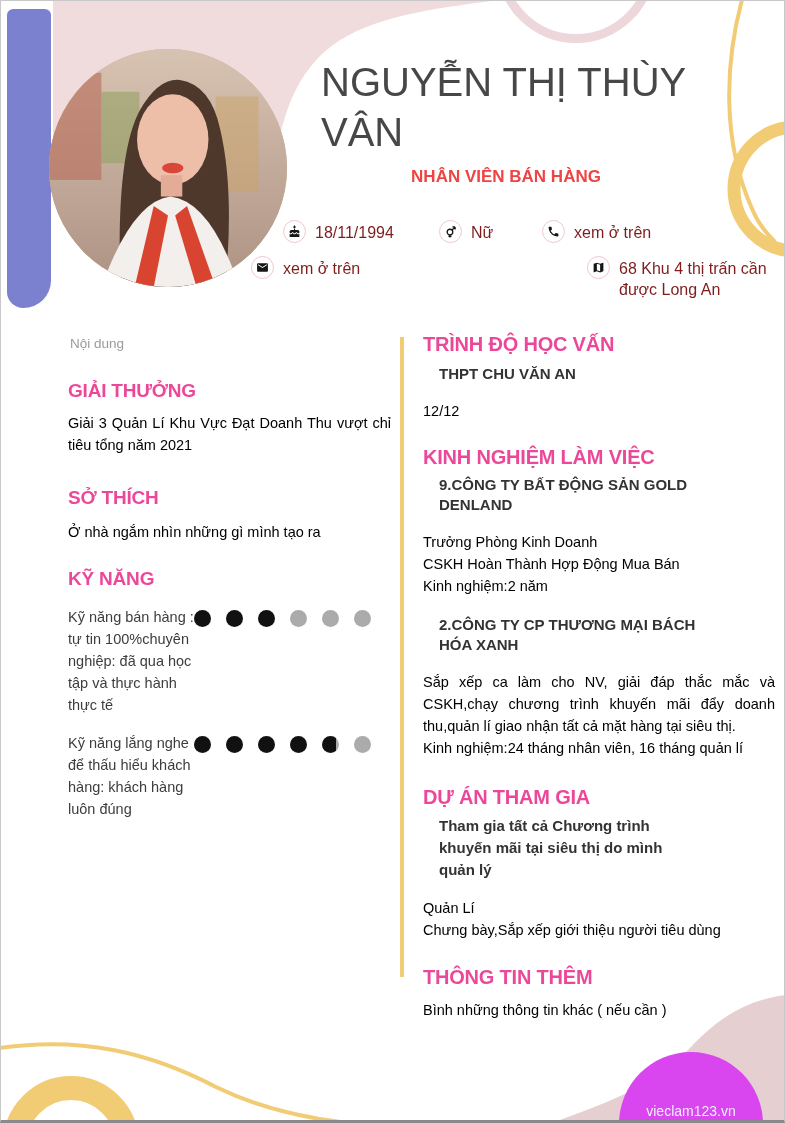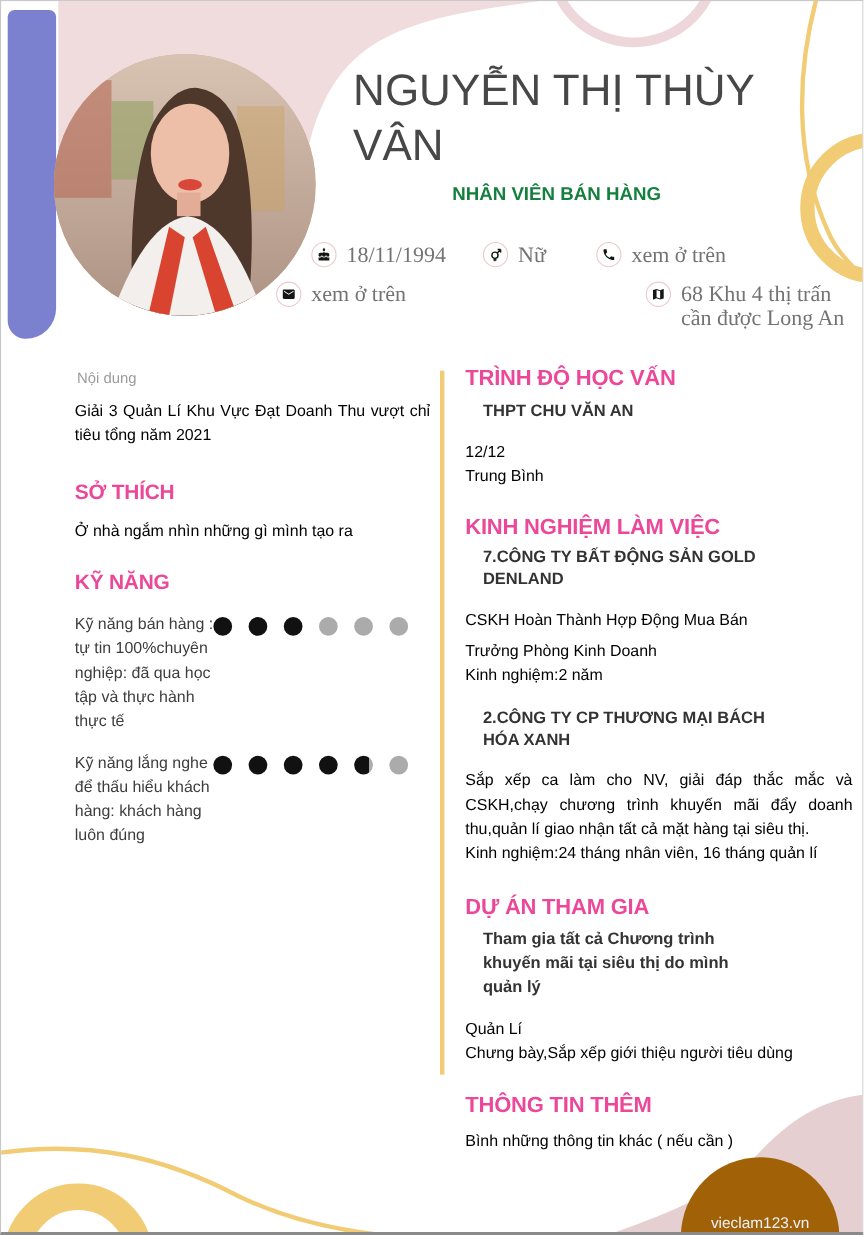--- a/index.html
+++ b/index.html
@@ -25,52 +25,52 @@
     z-index:2;
   }
   .ring-top{
     left:495px;top:-118px;width:160px;height:160px;
     border:9px solid #eed7da;border-radius:50%;
     box-sizing:border-box;z-index:1;
   }
   .svg-deco{position:absolute;z-index:1;}
   .half-circle{
     position:absolute;left:618px;top:1051px;width:144px;height:72px;
-    background:#a16207;border-radius:72px 72px 0 0;z-index:3;
+    background:#d946ef;border-radius:72px 72px 0 0;z-index:3;
   }
   .watermark{
     position:absolute;left:0;right:0;bottom:5px;
     text-align:center;color:#eef0f8;font-size:14px;
   }
   
   .photo{
     position:absolute;left:48px;top:48px;width:238px;height:238px;
     border-radius:50%;overflow:hidden;z-index:3;
     background:#c9ab97;
   }
   .photo svg{display:block;width:100%;height:100%;}
   
   .name{
     position:absolute;left:320px;top:56px;width:390px;
     font-size:40px;line-height:50px;font-weight:400;color:#474747;
     margin:0;z-index:4;
   }
   .job-title{
     position:absolute;left:325px;top:166px;width:360px;
-    text-align:center;font-size:17px;font-weight:bold;color:#15803d;z-index:4;
+    text-align:center;font-size:17px;font-weight:bold;color:#ef4444;z-index:4;
   }
   
   .contact-item{position:absolute;display:flex;gap:9px;align-items:flex-start;z-index:4;}
   .cicon{
     flex:none;width:23px;height:23px;border-radius:50%;
     border:1.5px solid #ecc9cd;box-sizing:border-box;background:#fff;
     display:flex;align-items:center;justify-content:center;
   }
   .cicon svg{width:13px;height:13px;fill:#161616;stroke:#161616;}
-  .ctext{font-size:20px;line-height:21px;color:#737373;padding-top:2px;font-family:Liberation Serif, serif;}
+  .ctext{font-size:16px;line-height:21px;color:#7f1d1d;padding-top:2px;}
   
   .divider{position:absolute;left:399px;top:336px;width:4px;height:640px;background:#f2cc74;z-index:2;}
   .col{position:absolute;z-index:4;}
   .col-left{left:67px;top:334px;width:323px;}
   .col-right{left:422px;top:331px;width:352px;}
   .content-label{font-size:13.5px;color:#9b9b9b;margin:0 0 0 2px;line-height:18px;}
   h2{font-size:19px;line-height:23px;font-weight:bold;color:#ec4899;margin:0;letter-spacing:-0.2px;}
   .col-right h2{font-size:20px;line-height:24px;}
   .body-text{font-size:14.5px;line-height:22px;color:#000000;margin:0;}
   .bold-line{font-size:15px;line-height:20px;font-weight:bold;color:#333333;margin:16px;}
@@ -171,20 +171,21 @@
           <path d="M20.5 3l-.16.03L15 5.1 9 3 3.36 4.9c-.21.07-.36.25-.36.48V20.5c0 .28.22.5.5.5l.16-.03L9 18.9l6 2.1 5.64-1.9c.21-.07.36-.25.36-.48V3.5c0-.28-.22-.5-.5-.5zM15 19l-6-2.11V5l6 2.11V19z" stroke="none"></path>
         </svg>
     </span>
     <span class="ctext" style="width:160px;">68 Khu 4 thị trấn cần được Long An</span>
   </div>
 
   <div class="divider"></div>
 
   <div class="col col-left">
     <p class="content-label">Nội dung</p>
+    <h2 class="mt-26">GIẢI THƯỞNG</h2>
     <p class="body-text justify mt-10">Giải 3 Quản Lí Khu Vực Đạt Doanh Thu vượt chỉ tiêu tổng năm 2021</p>
     <h2 class="mt-30">SỞ THÍCH</h2>
     <p class="body-text mt-12">Ở nhà ngắm nhìn những gì mình tạo ra</p>
     <h2 class="mt-24">KỸ NĂNG</h2>
     <div class="skill-row mt-16">
       <div class="skill-label">Kỹ năng bán hàng : tự tin 100%chuyên nghiệp: đã qua học tập và thực hành thực tế</div>
       <div class="dots">
           <span class="dot" style="background: rgb(17, 17, 17);"></span>
           <span class="dot" style="background: rgb(17, 17, 17);"></span>
           <span class="dot" style="background: rgb(17, 17, 17);"></span>
@@ -203,26 +204,25 @@
           <span class="dot" style="background: linear-gradient(90deg, rgb(17, 17, 17) 80%, rgb(171, 171, 171) 80%);"></span>
           <span class="dot" style="background: rgb(171, 171, 171);"></span>
         </div>
     </div>
   </div>
 
   <div class="col col-right">
     <h2>TRÌNH ĐỘ HỌC VẤN</h2>
     <p class="bold-line mt-8">THPT CHU VĂN AN</p>
     <p class="body-text mt-6">12/12</p>
-    <p class="body-text">Trung Bình</p>
 
     <h2 class="mt-23">KINH NGHIỆM LÀM VIỆC</h2>
-    <p class="bold-line mt-6" style="width:260px;">7.CÔNG TY BẤT ĐỘNG SẢN GOLD DENLAND</p>
+    <p class="bold-line mt-6" style="width:260px;">9.CÔNG TY BẤT ĐỘNG SẢN GOLD DENLAND</p>
+    <p class="body-text mt-6">Trưởng Phòng Kinh Doanh</p>
     <p class="body-text">CSKH Hoàn Thành Hợp Động Mua Bán</p>
-    <p class="body-text mt-6">Trưởng Phòng Kinh Doanh</p>
     <p class="body-text">Kinh nghiệm:2 năm</p>
     <p class="bold-line mt-18" style="width:270px;">2.CÔNG TY CP THƯƠNG MẠI BÁCH HÓA XANH</p>
     <p class="body-text justify mt-8">Sắp xếp ca làm cho NV, giải đáp thắc mắc và CSKH,chạy chương trình khuyến mãi đẩy doanh thu,quản lí giao nhận tất cả mặt hàng tại siêu thị.</p>
     <p class="body-text">Kinh nghiệm:24 tháng nhân viên, 16 tháng quản lí</p>
 
     <h2 class="mt-26">DỰ ÁN THAM GIA</h2>
     <p class="bold-line mt-6" style="width:240px;line-height:22px;">Tham gia tất cả Chương trình khuyến mãi tại siêu thị do mình quản lý</p>
     <p class="body-text">Quản Lí</p>
     <p class="body-text">Chưng bày,Sắp xếp giới thiệu người tiêu dùng</p>
 

